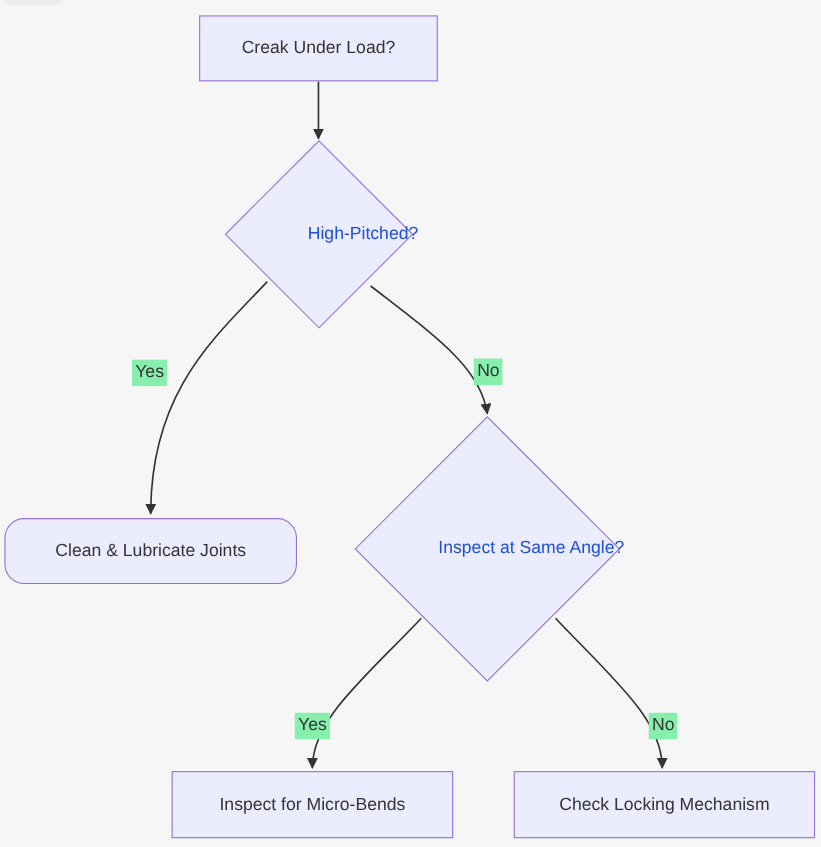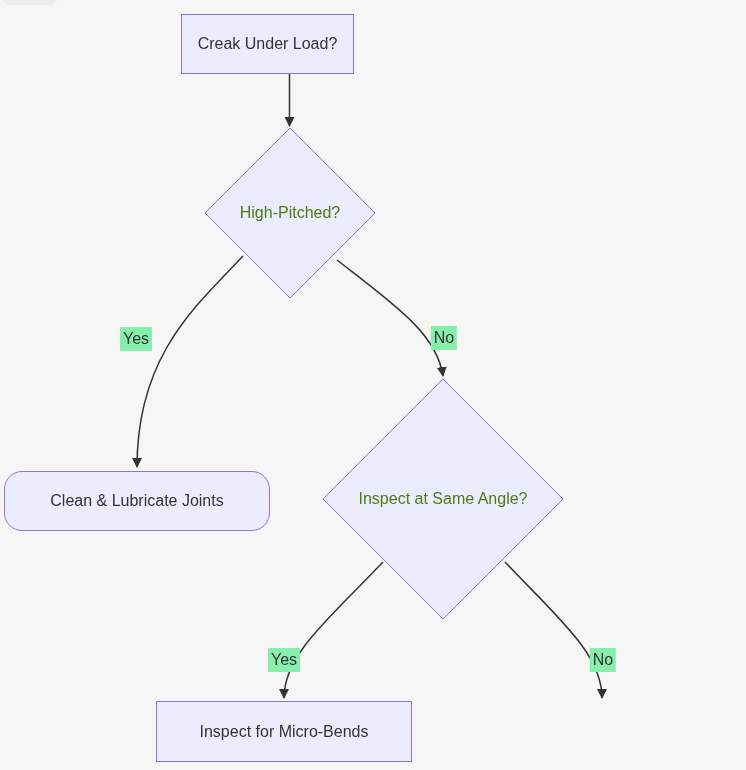--- a/index.html
+++ b/index.html
@@ -24,22 +24,23 @@
     border: 1px solid #9370DB;
     box-sizing: border-box;
     display: flex; align-items: center; justify-content: center;
     font-size: 16px; color: #333333;
     white-space: nowrap;
     text-align: center;
   }
   .diamond-label {
     position: absolute;
     transform: translate(-50%, -50%);
-    font-size: 16px; color: #4d7c0f;
+    font-size: 16px; color: #1d4ed8;
     white-space: nowrap;
+    margin-left: 40px;
   }
   .edge-label {
     position: absolute;
     transform: translate(-50%, -50%);
     background: #86efac;
     padding: 1px 3px;
     font-size: 16px; color: #333333;
     line-height: 22px;
     white-space: nowrap;
   }
@@ -68,35 +69,38 @@
     <path d="M289.5,74 L289.5,126" fill="none" stroke="#333333" stroke-width="1.5" marker-end="url(#arrowhead)"></path>
     <path d="M243,256 C196,306 137,355 137,467" fill="none" stroke="#333333" stroke-width="1.5" marker-end="url(#arrowhead)"></path>
     <path d="M337,260 C395,305 437,334 443,376" fill="none" stroke="#333333" stroke-width="1.5" marker-end="url(#arrowhead)"></path>
     <path d="M383,562 C330,618 284,654 284,698" fill="none" stroke="#333333" stroke-width="1.5" marker-end="url(#arrowhead)"></path>
     <path d="M505,562 C558,618 602,654 602,698" fill="none" stroke="#333333" stroke-width="1.5" marker-end="url(#arrowhead)"></path>
 
     <polygon points="290,128 375,213 290,298 205,213" fill="#ECECFF" stroke="#9370DB" stroke-width="1"></polygon>
     <polygon points="443,379 563,499 443,619 323,499" fill="#ECECFF" stroke="#9370DB" stroke-width="1"></polygon>
   </svg>
 
-  <div class="node" style="left:181px; top:14px; width:173px; height:60px;">
+  <div class="node" style="left:181px; top:14px; width:217px; height:60px;">
     <span>Creak Under Load?</span>
   </div>
 
   <div class="diamond-label" style="left:290px; top:213px;">High-Pitched?</div>
 
   <div class="node" style="left:4px; top:471px; width:266px; height:60px;border-radius:18px;">
     <span>Clean &amp; Lubricate Joints</span>
   </div>
 
   <div class="diamond-label" style="left:443px; top:499px;">Inspect at Same Angle?</div>
 
   <div class="node" style="left:156px; top:701px; width:256px; height:61px;">
     <span>Inspect for Micro-Bends</span>
   </div>
 
+  <div class="node" style="left:467px; top:701px; width:274px; height:61px;">
+    <span>Check Locking Mechanism</span>
+  </div>
 
   <div class="edge-label" style="left:136px; top:339px;">Yes</div>
   <div class="edge-label" style="left:444px; top:338px;">No</div>
   <div class="edge-label" style="left:284px; top:660px;">Yes</div>
   <div class="edge-label" style="left:603px; top:660px;">No</div>
 
 </div>
 
 </body></html>

